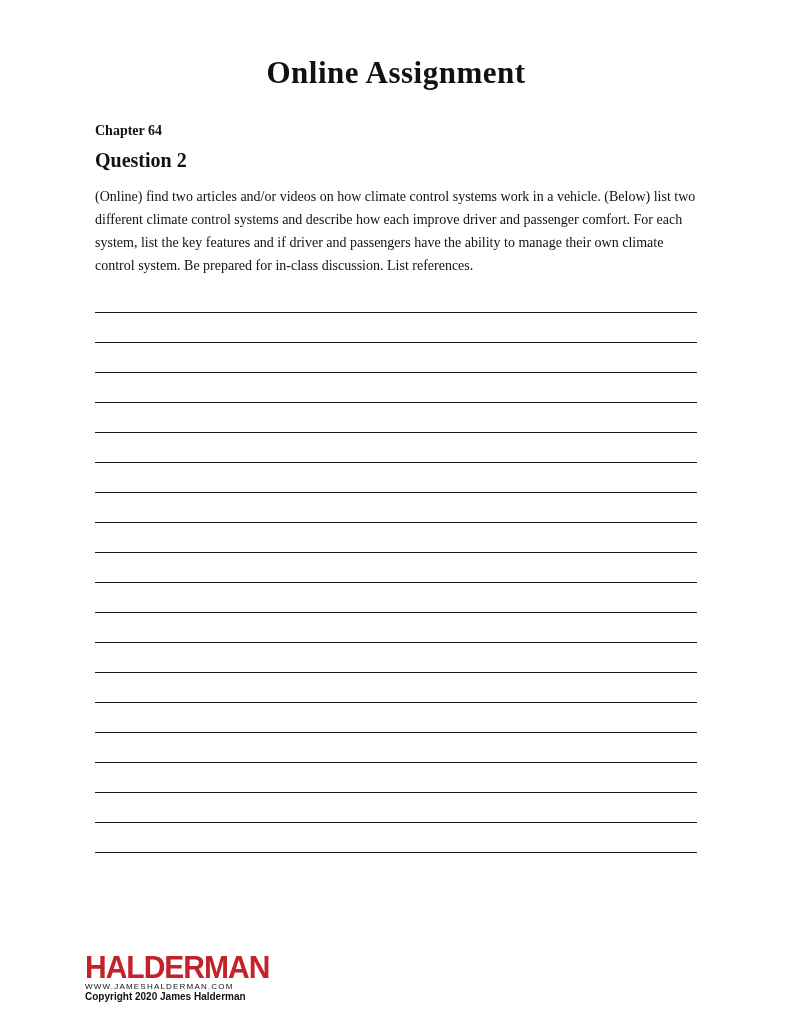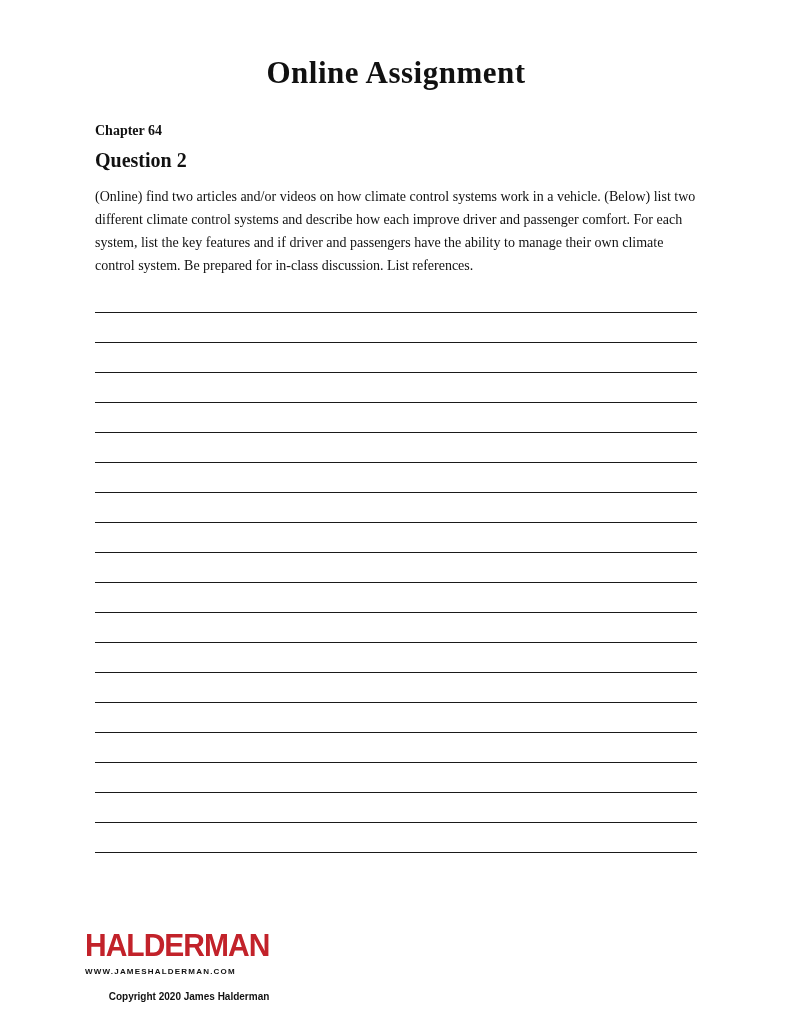--- a/index.html
+++ b/index.html
@@ -68,33 +68,32 @@
     font-weight: bold;
     font-size: 30px;
     line-height: 28px;
     letter-spacing: -1px;
     transform: scaleY(1.05);
     transform-origin: left bottom;
     display: inline-block;
   }
   .logo-site {
     font-family: "Liberation Sans", sans-serif;
-    font-weight: bold;
+    font-weight: normal;
     font-size: 8px;
     letter-spacing: 1.2px;
     color: #111111;
-    margin-top: 7px;
+    margin-top: 0;
   }
   .logo-copyright {
     font-family: "Liberation Sans", sans-serif;
     font-weight: bold;
     font-size: 10px;
     color: #111111;
-    margin-top: 15px;
-    text-align: right;
+    margin-top: 0;
   }
 </style>
 </head>
 <body>
 
 <div class="page">
   <div class="content">
 
     <div class="doc-title">Online Assignment</div>
 

